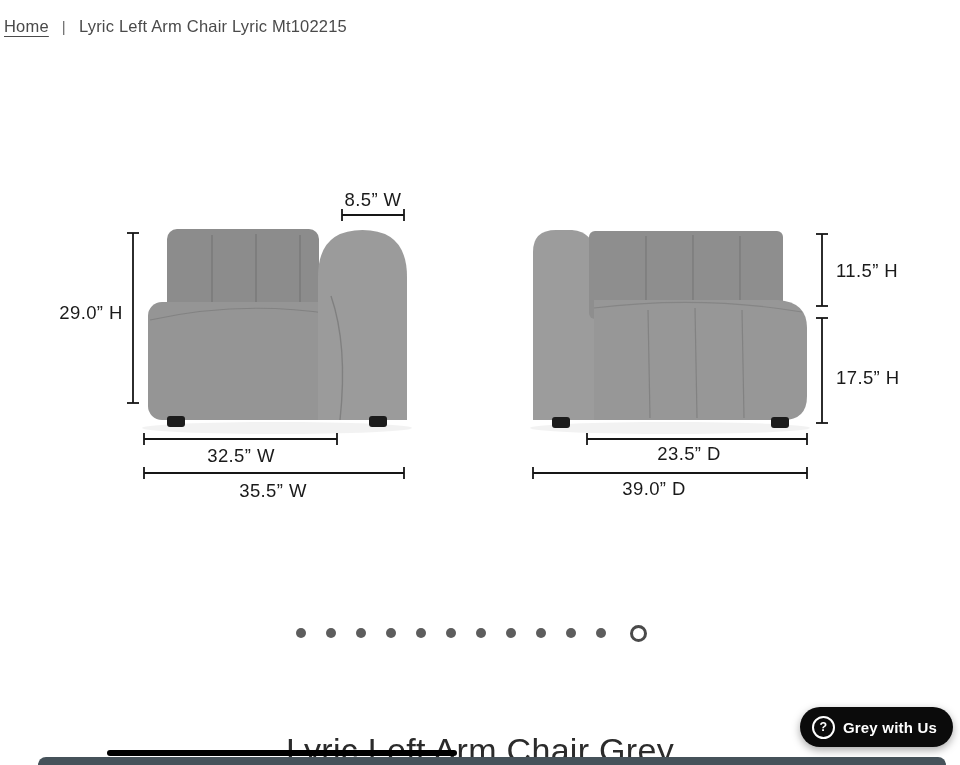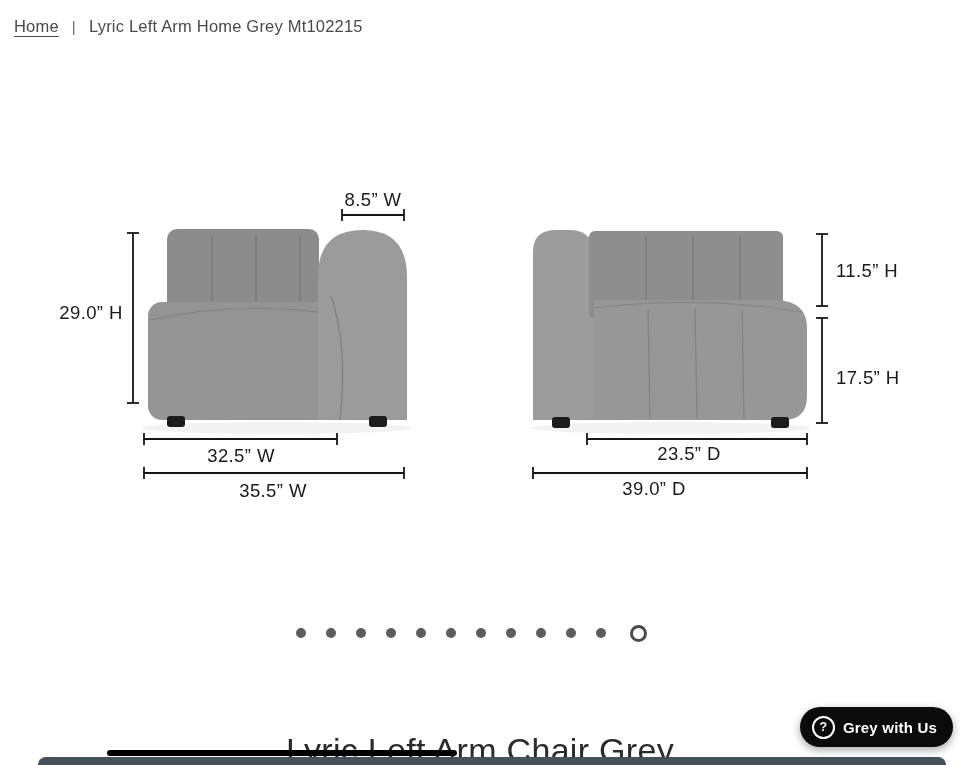--- a/index.html
+++ b/index.html
@@ -4,21 +4,21 @@
 <style>
   html,body{margin:0;padding:0;}
   body{
     width:960px;height:765px;position:relative;overflow:hidden;
     background:#ffffff;
     font-family:"Liberation Sans", sans-serif;
     color:#2b2b2b;
   }
   
   .breadcrumb{
-    position:absolute;top:17px;left:14px;
+    position:absolute;top:17px;left:4px;
     display:flex;align-items:baseline;gap:13px;
     font-size:16.5px;color:#4a4a4a;letter-spacing:.2px;
   }
   .breadcrumb a{
     color:#4a4a4a;text-decoration:underline;text-underline-offset:4px;cursor:pointer;
   }
   .breadcrumb .sep{color:#6a6a6a;font-size:15px;}
   
   .diagram-wrap{position:absolute;left:0;top:170px;width:960px;height:345px;}
   .dim-text{
@@ -68,21 +68,21 @@
     display:flex;align-items:center;justify-content:center;
     font-size:12.5px;font-weight:700;line-height:1;flex:0 0 auto;
   }
 </style>
 </head>
 <body>
 
 <nav class="breadcrumb">
   <a>Home</a>
   <span class="sep">|</span>
-  <span>Lyric Left Arm Home Grey Mt102215</span>
+  <span>Lyric Left Arm Chair Lyric Mt102215</span>
 </nav>
 
 <div class="diagram-wrap">
 <svg width="960" height="345" viewBox="0 170 960 345" xmlns="http://www.w3.org/2000/svg">
 
   <ellipse cx="277" cy="428" rx="135" ry="6" fill="#000" opacity="0.05"></ellipse>
   <ellipse cx="670" cy="428" rx="140" ry="6" fill="#000" opacity="0.05"></ellipse>
 
   <g>
     <rect x="167" y="229" width="152" height="130" rx="10" fill="#8c8c8c"></rect>

